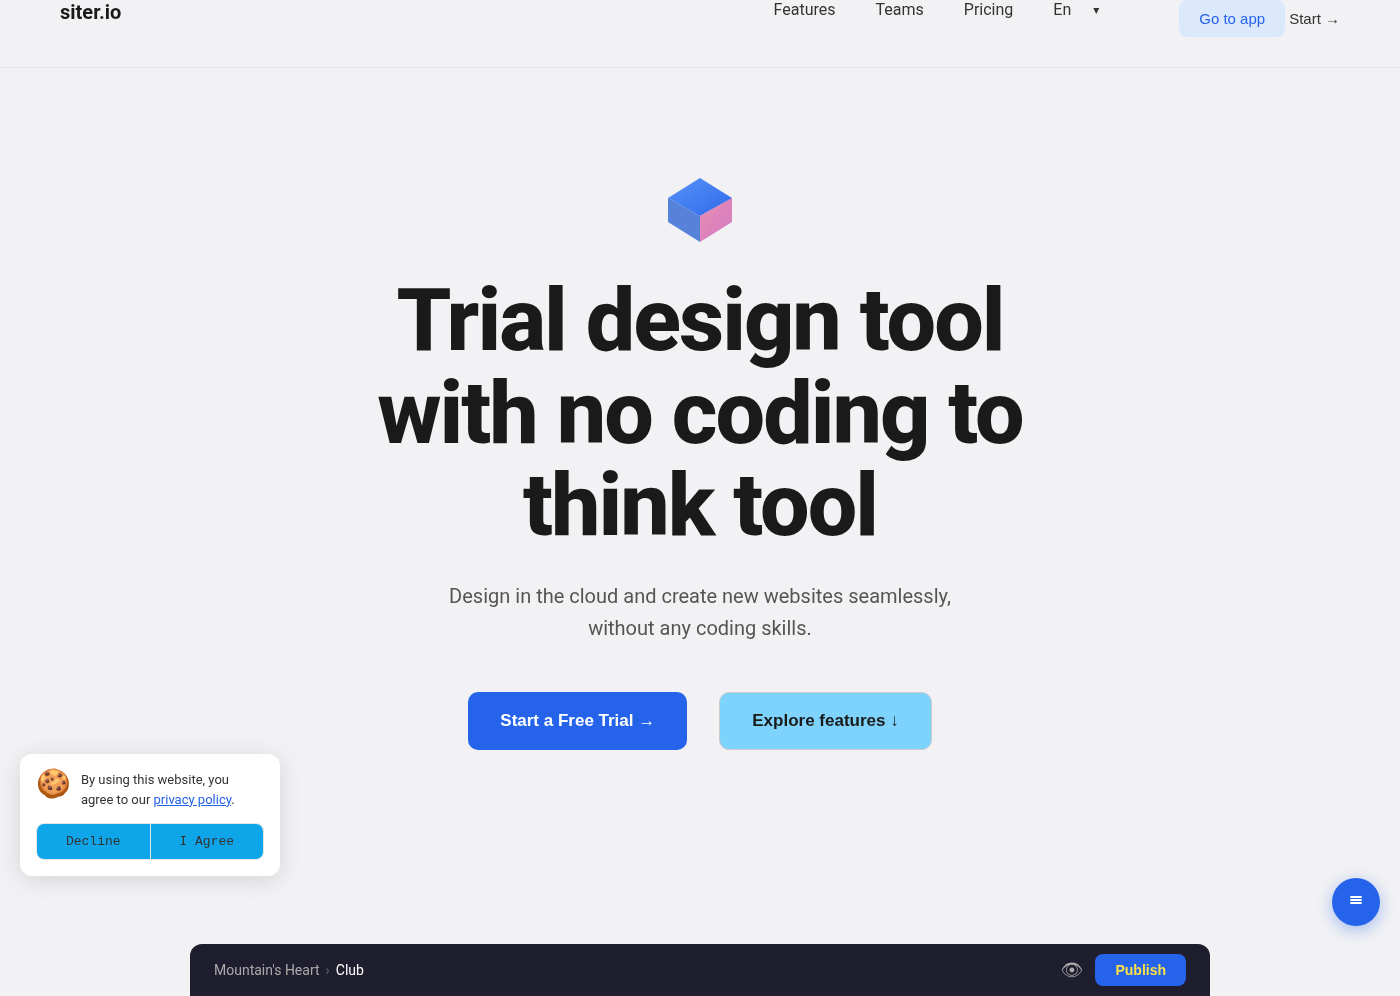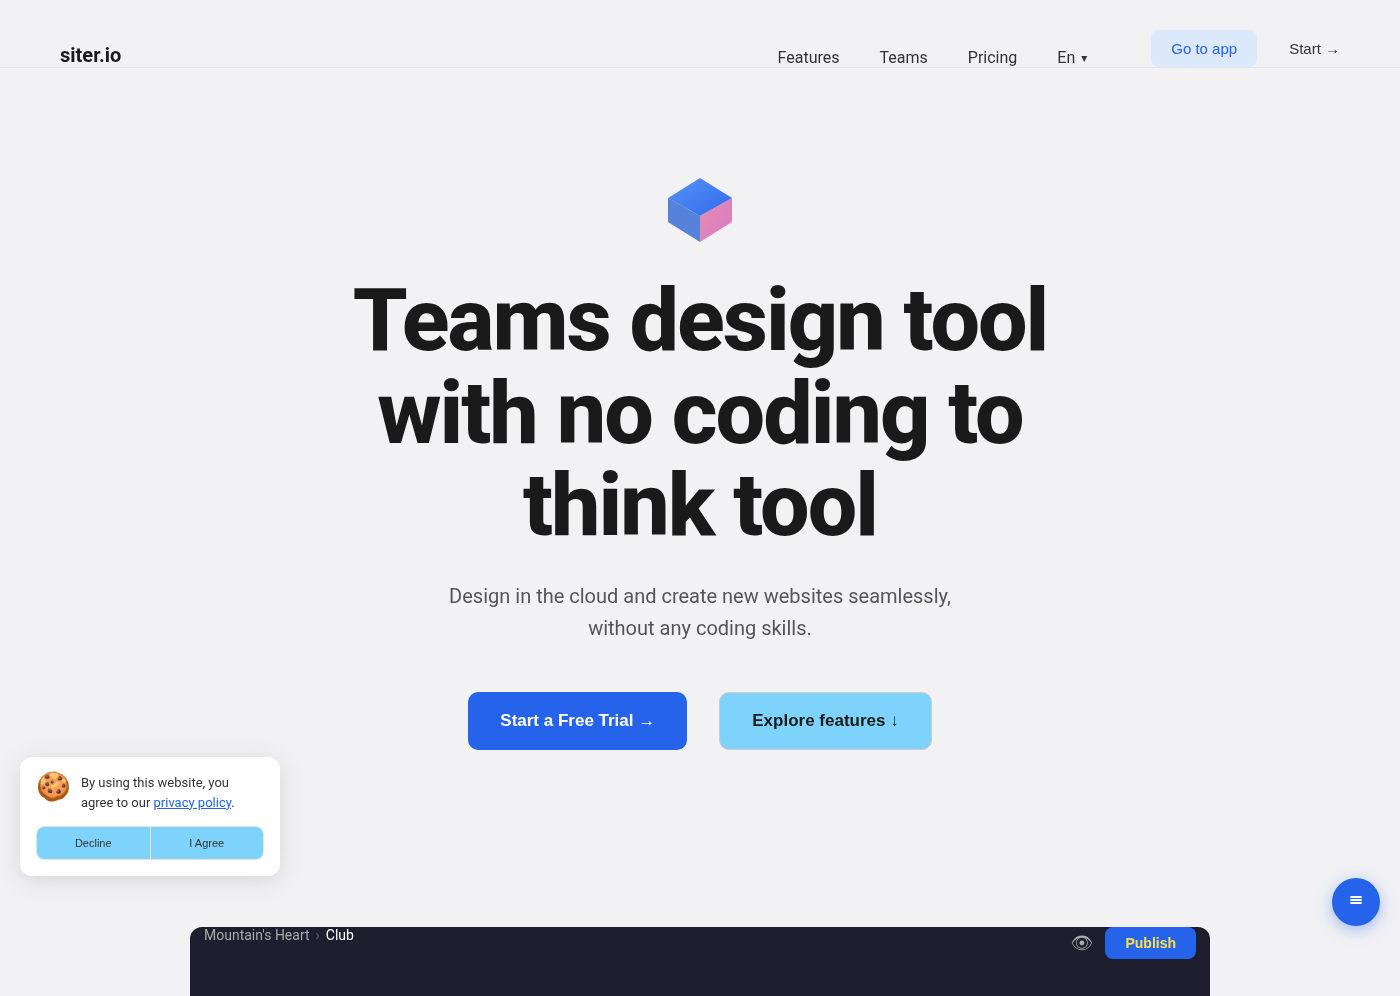--- a/index.html
+++ b/index.html
@@ -19,21 +19,21 @@
 
     
     nav {
       position: fixed;
       top: 0;
       left: 0;
       right: 0;
       height: 68px;
       background: #f2f2f4;
       display: flex;
-      align-items: flex-end;
+      align-items: flex-start;
       padding: 0 60px;
       z-index: 100;
       border-bottom: 1px solid rgba(0,0,0,0.05);
     }
 
     .nav-logo {
       font-size: 20px;
       font-weight: 700;
       color: #1a1a1a;
       text-decoration: none;
@@ -50,31 +50,31 @@
     .nav-link {
       font-size: 16px;
       color: #333;
       text-decoration: none;
       cursor: pointer;
     }
 
     .nav-lang {
       display: flex;
       align-items: center;
+      gap: 20px;
+      font-size: 16px;
+      color: #333;
+      cursor: pointer;
+    }
+
+    .nav-actions {
+      display: flex;
+      align-items: center;
       gap: 4px;
-      font-size: 16px;
-      color: #333;
-      cursor: pointer;
-    }
-
-    .nav-actions {
-      display: flex;
-      align-items: center;
-      gap: 32px;
-      margin-left: 24px;
+      margin-left: 40px;
     }
 
     .btn-go-to-app {
       background: #dce8fc;
       color: #2563eb;
       border: none;
       padding: 10px 20px;
       border-radius: 8px;
       font-size: 15px;
       font-weight: 500;
@@ -194,49 +194,50 @@
       display: flex;
       gap: 0;
       border: 1px solid #e5e5e5;
       border-radius: 8px;
       overflow: hidden;
     }
 
     .cookie-btn {
       flex: 1;
       padding: 10px;
-      font-size: 11px;
+      font-size: 13px;
       font-weight: 500;
       cursor: pointer;
       border: none;
-      background: #7dd3fc;
+      background: #0ea5e9;
+      font-family: Liberation Mono, monospace;
     }
 
     .cookie-btn-decline {
       color: #333;
       border-right: 1px solid #e5e5e5;
     }
 
     .cookie-btn-agree {
       color: #333;
     }
 
     
     .bottom-bar {
       position: fixed;
       bottom: 0;
       left: 190px;
       right: 190px;
-      height: 69px;
+      height: 52px;
       background: #1e1e2e;
       border-radius: 12px 12px 0 0;
       display: flex;
-      align-items: flex-start;
+      align-items: center;
       justify-content: space-between;
-      padding: 0 14px;
+      padding: 0 24px;
       z-index: 150;
     }
 
     .bottom-bar-breadcrumb {
       display: flex;
       align-items: center;
       gap: 6px;
       color: #aaa;
       font-size: 14px;
     }
@@ -348,21 +349,21 @@
 
       <polygon points="40,8 72,28 40,46 8,28" fill="url(#grad1)" opacity="0.95"></polygon>
 
       <polygon points="8,28 40,46 40,72 8,52" fill="#3b6ed4" opacity="0.85"></polygon>
 
       <polygon points="40,46 72,28 72,52 40,72" fill="url(#grad2)" opacity="0.8"></polygon>
     </svg>
   </div>
 
   <h1 class="hero-title">
-    <span>Teams design tool</span><br>
+    <span>Trial design tool</span><br>
     <span>with no coding to</span><br>
     <span>think tool</span>
   </h1>
 
   <p class="hero-subtitle">
     <span>Design in the cloud and create new websites seamlessly,</span><br>
     <span>without any coding skills.</span>
   </p>
 
   <div class="hero-buttons">

